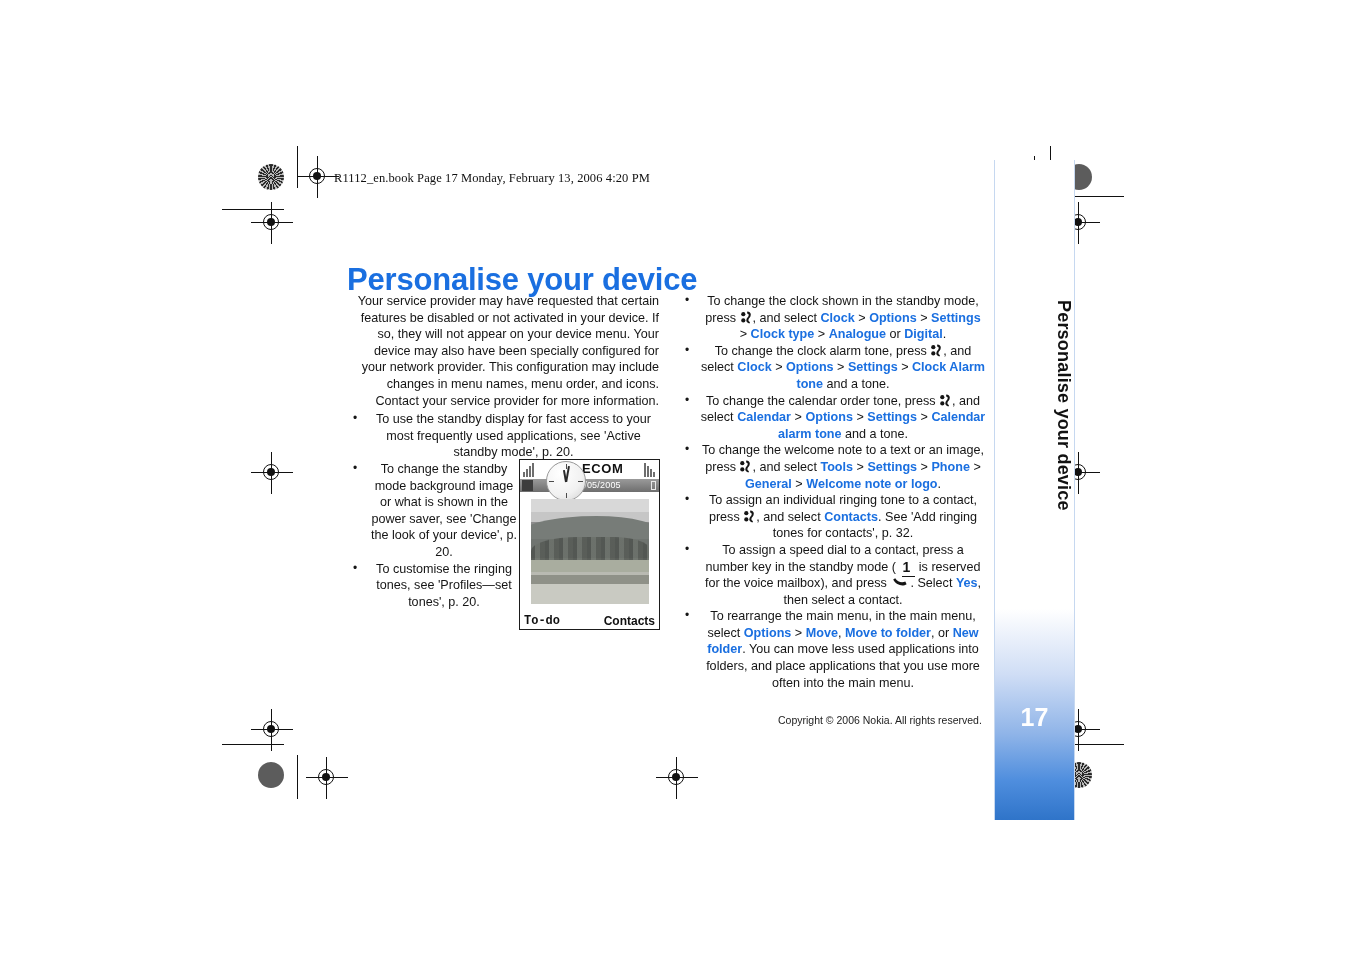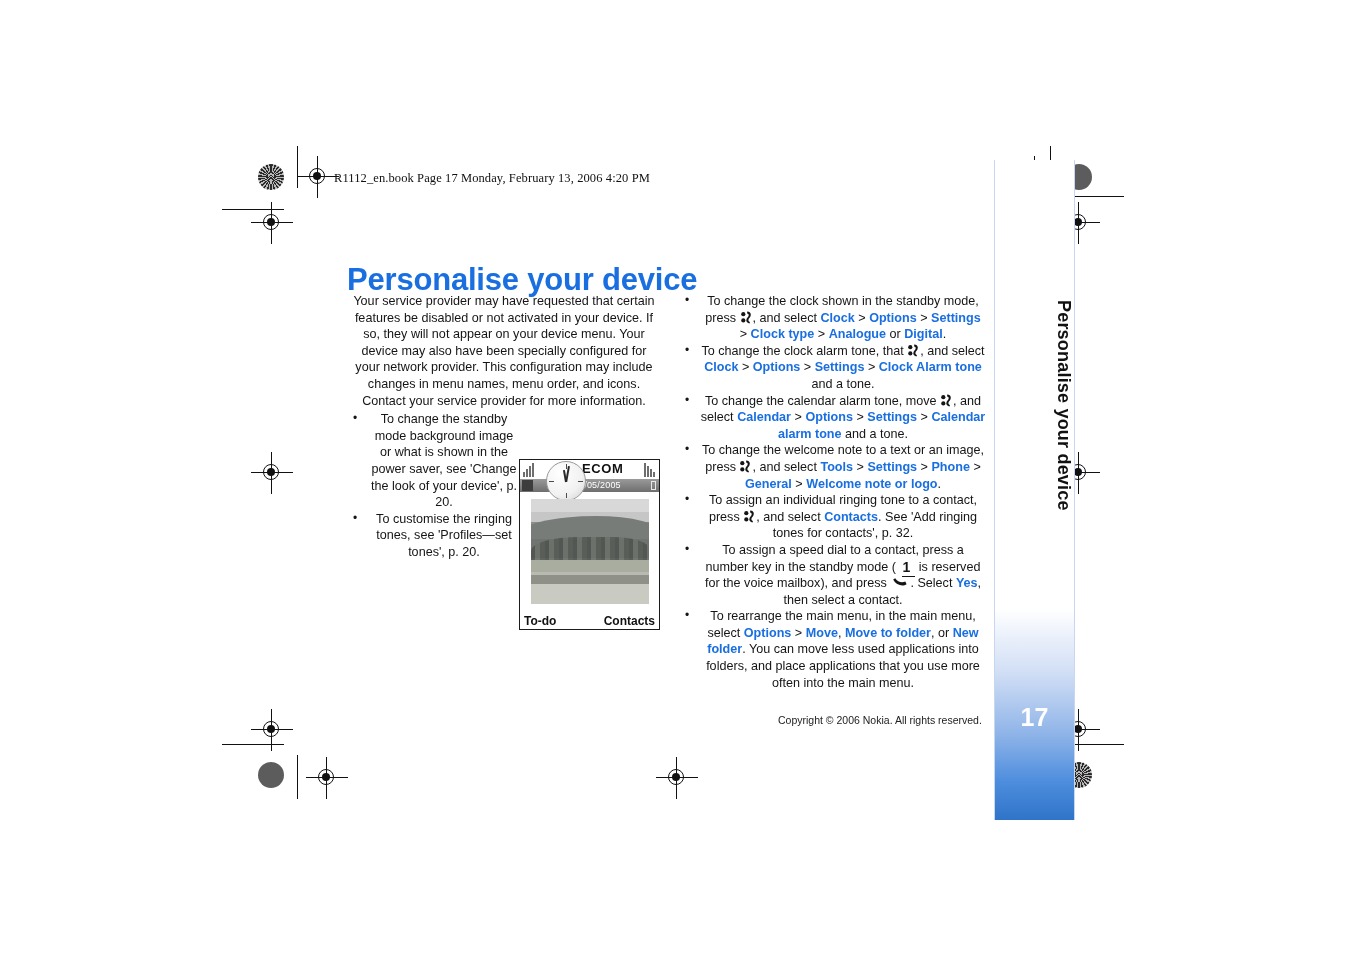--- a/index.html
+++ b/index.html
@@ -36,21 +36,21 @@
     position:absolute;left:347px;top:241px;
     font-size:31px;font-weight:bold;color:#1a6fe0;
     letter-spacing:-0.2px;white-space:nowrap;
   }
 
   
   .col{position:absolute;font-size:12.6px;line-height:16.6px;color:#151515;}
   .colL{left:349px;top:293px;width:310px;}
   .colR{left:681px;top:293px;width:305px;}
 
-  .para{margin:0 0 2px 0;text-align:center;}
+  .para{margin:0 0 2px 0;text-align:right;}
 
   ul.bl{list-style:none;margin:0;padding:0;}
   ul.bl > li{
     position:relative;padding-left:19px;margin:0 0 0 0;text-align:center;
   }
   ul.bl > li::before{
     content:"•";position:absolute;left:4px;top:-1px;font-size:12px;color:#151515;
   }
   .lnk{color:#1a6fe0;font-weight:bold;}
 
@@ -125,21 +125,21 @@
   .ph-image .field{position:absolute;left:0;top:58%;width:100%;height:12%;background:#a9ad9f;}
   .ph-image .road{position:absolute;left:0;top:72%;width:100%;height:9%;background:#8f9188;}
   .ph-image .fg{position:absolute;left:0;top:81%;width:100%;height:19%;background:#c9cac2;}
 
   .ph-soft{
     position:absolute;left:0;bottom:1px;width:100%;height:16px;
   }
   .ph-soft .sk{
     position:absolute;bottom:0;font-size:12px;font-weight:bold;color:#111;
   }
-  .ph-soft .skl{left:4px;}
+  .ph-soft .skl{left:4px;font-family:Liberation Mono, monospace;}
   .ph-soft .skr{right:4px;}
 
   
   .copyright{
     position:absolute;left:778px;top:714px;
     font-size:10.5px;color:#222;white-space:nowrap;
   }
 
   
   .tab{
@@ -253,20 +253,23 @@
   </div>
 
   <div class="slug">R1112_en.book  Page 17  Monday, February 13, 2006  4:20 PM</div>
 
   <h1 class="title">Personalise your device</h1>
 
   <div class="col colL">
     <p class="para">Your service provider may have requested that certain features be disabled or not activated in your device. If so, they will not appear on your device menu. Your device may also have been specially configured for your network provider. This configuration may include changes in menu names, menu order, and icons. Contact your service provider for more information.</p>
 
     <ul class="bl">
+      <li>
+        <span>To use the standby display for fast access to your most frequently used applications, see 'Active standby mode', p. 20.</span>
+      </li>
       <li class="narrow">
         <span>To change the standby mode background image or what is shown in the power saver, see 'Change the look of your device', p. 20.</span>
       </li>
       <li class="narrow">
         <span>To customise the ringing tones, see 'Profiles—set tones', p. 20.</span>
       </li>
     </ul>
   </div>
 
   <div class="phone">
@@ -318,28 +321,28 @@
 
   <div class="col colR">
     <ul class="bl" id="right-bullets">
         <li><span>To change the clock shown in the standby mode, press </span><span class="menukey"><svg viewBox="0 0 11 13" width="11" height="13" aria-hidden="true">
               <g fill="#151515">
                 <circle cx="2.3" cy="3.2" r="2.1"></circle>
                 <circle cx="2.3" cy="9.4" r="2.1"></circle>
                 <path d="M6.2 0.6 c2.6 0 3.6 1.6 3.6 3.2 c0 2.6 -2.4 3.4 -2.4 5.2 c0 1.1 .6 1.7 1.6 1.9 l-.5 1.5 c-2 -.3 -3.2 -1.4 -3.2 -3.1 c0 -2.4 2.4 -3.2 2.4 -5 c0 -1 -.6 -1.6 -1.6 -1.8 z"></path>
               </g>
             </svg></span><span>, and select </span><span class="lnk">Clock</span><span> &gt; </span><span class="lnk">Options</span><span> &gt; </span><span class="lnk">Settings</span><span> &gt; </span><span class="lnk">Clock type</span><span> &gt; </span><span class="lnk">Analogue</span><span> or </span><span class="lnk">Digital</span><span>.</span></li>
-        <li><span>To change the clock alarm tone, that </span><span class="menukey"><svg viewBox="0 0 11 13" width="11" height="13" aria-hidden="true">
+        <li><span>To change the clock alarm tone, press </span><span class="menukey"><svg viewBox="0 0 11 13" width="11" height="13" aria-hidden="true">
               <g fill="#151515">
                 <circle cx="2.3" cy="3.2" r="2.1"></circle>
                 <circle cx="2.3" cy="9.4" r="2.1"></circle>
                 <path d="M6.2 0.6 c2.6 0 3.6 1.6 3.6 3.2 c0 2.6 -2.4 3.4 -2.4 5.2 c0 1.1 .6 1.7 1.6 1.9 l-.5 1.5 c-2 -.3 -3.2 -1.4 -3.2 -3.1 c0 -2.4 2.4 -3.2 2.4 -5 c0 -1 -.6 -1.6 -1.6 -1.8 z"></path>
               </g>
             </svg></span><span>, and select </span><span class="lnk">Clock</span><span> &gt; </span><span class="lnk">Options</span><span> &gt; </span><span class="lnk">Settings</span><span> &gt; </span><span class="lnk">Clock Alarm tone</span><span> and a tone.</span></li>
-        <li><span>To change the calendar alarm tone, move </span><span class="menukey"><svg viewBox="0 0 11 13" width="11" height="13" aria-hidden="true">
+        <li><span>To change the calendar order tone, press </span><span class="menukey"><svg viewBox="0 0 11 13" width="11" height="13" aria-hidden="true">
               <g fill="#151515">
                 <circle cx="2.3" cy="3.2" r="2.1"></circle>
                 <circle cx="2.3" cy="9.4" r="2.1"></circle>
                 <path d="M6.2 0.6 c2.6 0 3.6 1.6 3.6 3.2 c0 2.6 -2.4 3.4 -2.4 5.2 c0 1.1 .6 1.7 1.6 1.9 l-.5 1.5 c-2 -.3 -3.2 -1.4 -3.2 -3.1 c0 -2.4 2.4 -3.2 2.4 -5 c0 -1 -.6 -1.6 -1.6 -1.8 z"></path>
               </g>
             </svg></span><span>, and select </span><span class="lnk">Calendar</span><span> &gt; </span><span class="lnk">Options</span><span> &gt; </span><span class="lnk">Settings</span><span> &gt; </span><span class="lnk">Calendar alarm tone</span><span> and a tone.</span></li>
         <li><span>To change the welcome note to a text or an image, press </span><span class="menukey"><svg viewBox="0 0 11 13" width="11" height="13" aria-hidden="true">
               <g fill="#151515">
                 <circle cx="2.3" cy="3.2" r="2.1"></circle>
                 <circle cx="2.3" cy="9.4" r="2.1"></circle>

